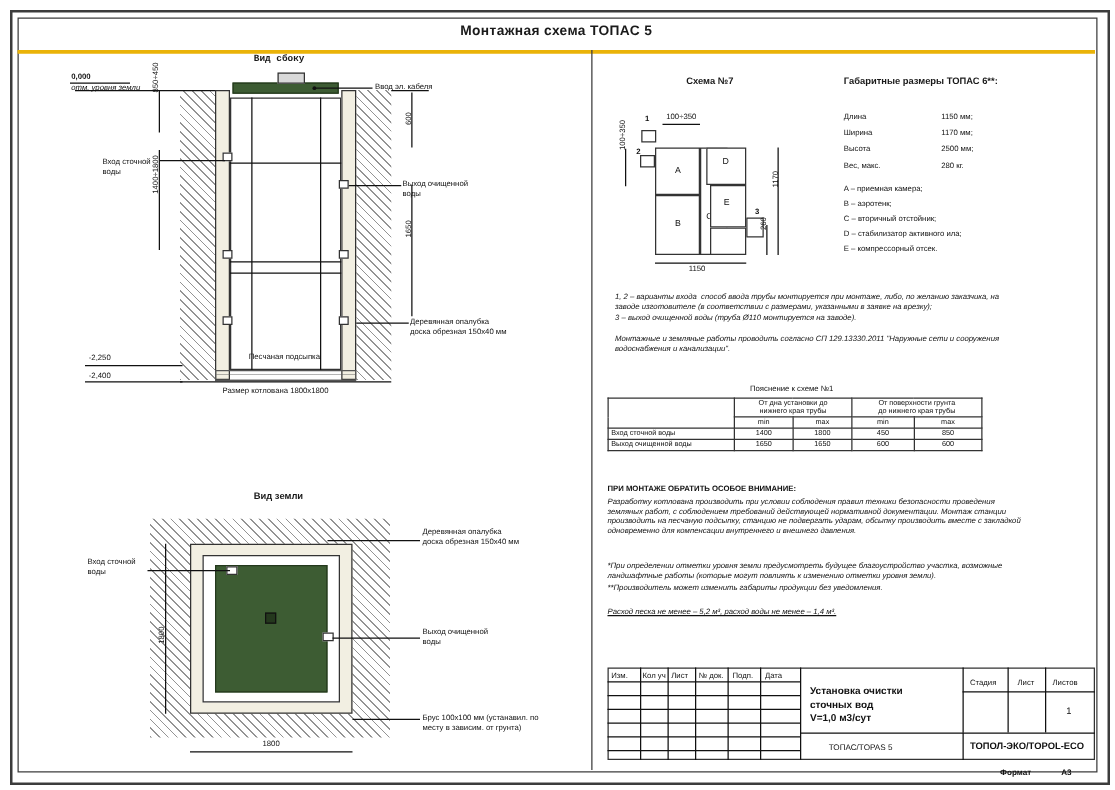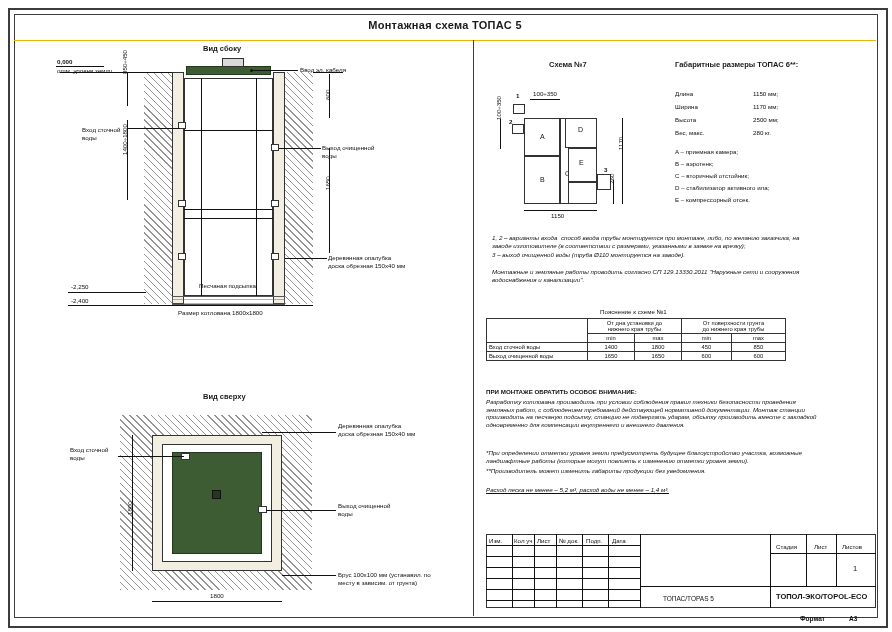--- a/index.html
+++ b/index.html
@@ -1,20 +1,20 @@
 <!DOCTYPE html>
 <html><head>
 <meta charset="utf-8">
 <style>
   html,body{margin:0;padding:0;background:#ffffff;}
   body{width:892px;height:632px;font-family:"Liberation Sans",sans-serif;color:#1a1a1a;}
   .sheet{position:absolute;left:0;top:0;width:892px;height:632px;background:#fff;}
   .frame-outer{position:absolute;left:8px;top:8px;width:876px;height:616px;border:2px solid #3c3c3c;}
   .frame-inner{position:absolute;left:14px;top:14px;width:862px;height:602px;border:1px solid #3c3c3c;}
-  .title-bar{position:absolute;left:14px;top:14px;width:862px;height:26px;border-bottom:1px solid #eab308;}
+  .title-bar{position:absolute;left:14px;top:14px;width:862px;height:26px;border-bottom:3px solid #eab308;}
   .title-text{position:absolute;left:0;top:5px;width:862px;text-align:center;font-size:11px;font-weight:bold;letter-spacing:.3px;}
   .vsep{position:absolute;left:473px;top:40px;width:1px;height:576px;background:#3c3c3c;}
 
   .lbl{position:absolute;font-size:6.2px;line-height:7.6px;white-space:pre;color:#111;}
   .lbl.it{font-style:italic;}
   .lbl.b{font-weight:bold;}
   .ttl{position:absolute;font-size:7.5px;font-weight:bold;white-space:pre;}
   .line{position:absolute;background:#111;}
   .hl{height:1px;}
   .vl{width:1px;}
@@ -38,21 +38,21 @@
 
 <div class="sheet">
 
   <div class="frame-outer"></div>
   <div class="frame-inner"></div>
   <div class="title-bar">
     <div class="title-text">Монтажная схема ТОПАС 5</div>
   </div>
   <div class="vsep"></div>
 
-  <div class="ttl" style="left:203px;top:44px;">Вид сбоку</div>
+  <div class="ttl" style="left:203px;top:44px;font-family:Liberation Mono, monospace;">Вид сбоку</div>
 
   <div class="hatch" style="left:144px;top:72px;width:28px;height:232px;"></div>
   <div class="hatch" style="left:285px;top:72px;width:28px;height:232px;"></div>
 
   <div class="line hl" style="left:60px;top:72px;width:112px;"></div>
   <div class="line hl" style="left:313px;top:72px;width:30px;"></div>
 
   <div class="box beige" style="left:172px;top:72px;width:12px;height:232px;"></div>
   <div class="box beige" style="left:273px;top:72px;width:12px;height:232px;"></div>
 
@@ -108,21 +108,21 @@
 воды</div>
   <div class="line hl" style="left:279px;top:148px;width:42px;"></div>
 
   <div class="lbl" style="left:328px;top:254px;">Деревянная опалубка
 доска обрезная 150х40 мм</div>
   <div class="line hl" style="left:285px;top:258px;width:42px;"></div>
 
   <div class="lbl" style="left:199px;top:282px;">Песчаная подсыпка</div>
   <div class="lbl" style="left:178px;top:309px;">Размер котлована 1800х1800</div>
 
-  <div class="ttl" style="left:203px;top:392px;">Вид сверху</div>
+  <div class="ttl" style="left:203px;top:392px;">Вид земли</div>
 
   <div class="hatch" style="left:120px;top:415px;width:192px;height:175px;"></div>
   <div class="box beige" style="left:152px;top:435px;width:130px;height:136px;"></div>
   <div class="box white" style="left:162px;top:444px;width:110px;height:118px;"></div>
   <div class="box greenfill" style="left:172px;top:452px;width:90px;height:102px;border-color:#24381d;"></div>
   <div class="box" style="left:212px;top:490px;width:9px;height:9px;background:#24381d;border-color:#111;"></div>
 
   <div class="box white" style="left:181px;top:453px;width:9px;height:7px;"></div>
   <div class="box white" style="left:258px;top:506px;width:9px;height:7px;"></div>
 
@@ -282,20 +282,23 @@
   <div class="line hl" style="left:486px;top:589px;width:154px;"></div>
   <div class="line hl" style="left:486px;top:600px;width:154px;"></div>
 
   <div class="lbl" style="left:489px;top:537px;">Изм.</div>
   <div class="lbl" style="left:514px;top:537px;">Кол уч</div>
   <div class="lbl" style="left:537px;top:537px;">Лист</div>
   <div class="lbl" style="left:559px;top:537px;">№ док.</div>
   <div class="lbl" style="left:586px;top:537px;">Подп.</div>
   <div class="lbl" style="left:612px;top:537px;">Дата</div>
 
+  <div class="lbl" style="left:648px;top:547px;font-size:8px;line-height:11px;font-weight:bold;">Установка очистки
+сточных вод
+V=1,0 м3/сут</div>
   <div class="line hl" style="left:640px;top:586px;width:236px;"></div>
   <div class="lbl" style="left:663px;top:595px;font-size:6.5px;">ТОПАС/TOPAS 5</div>
   <div class="line vl" style="left:770px;top:534px;height:52px;"></div>
   <div class="line vl" style="left:770px;top:586px;height:22px;"></div>
   <div class="lbl" style="left:776px;top:593px;font-size:7.5px;font-weight:bold;">ТОПОЛ-ЭКО/TOPOL-ECO</div>
 
   <div class="line hl" style="left:770px;top:553px;width:106px;"></div>
   <div class="line vl" style="left:806px;top:534px;height:52px;"></div>
   <div class="line vl" style="left:836px;top:534px;height:52px;"></div>
   <div class="lbl" style="left:776px;top:543px;">Стадия</div>

